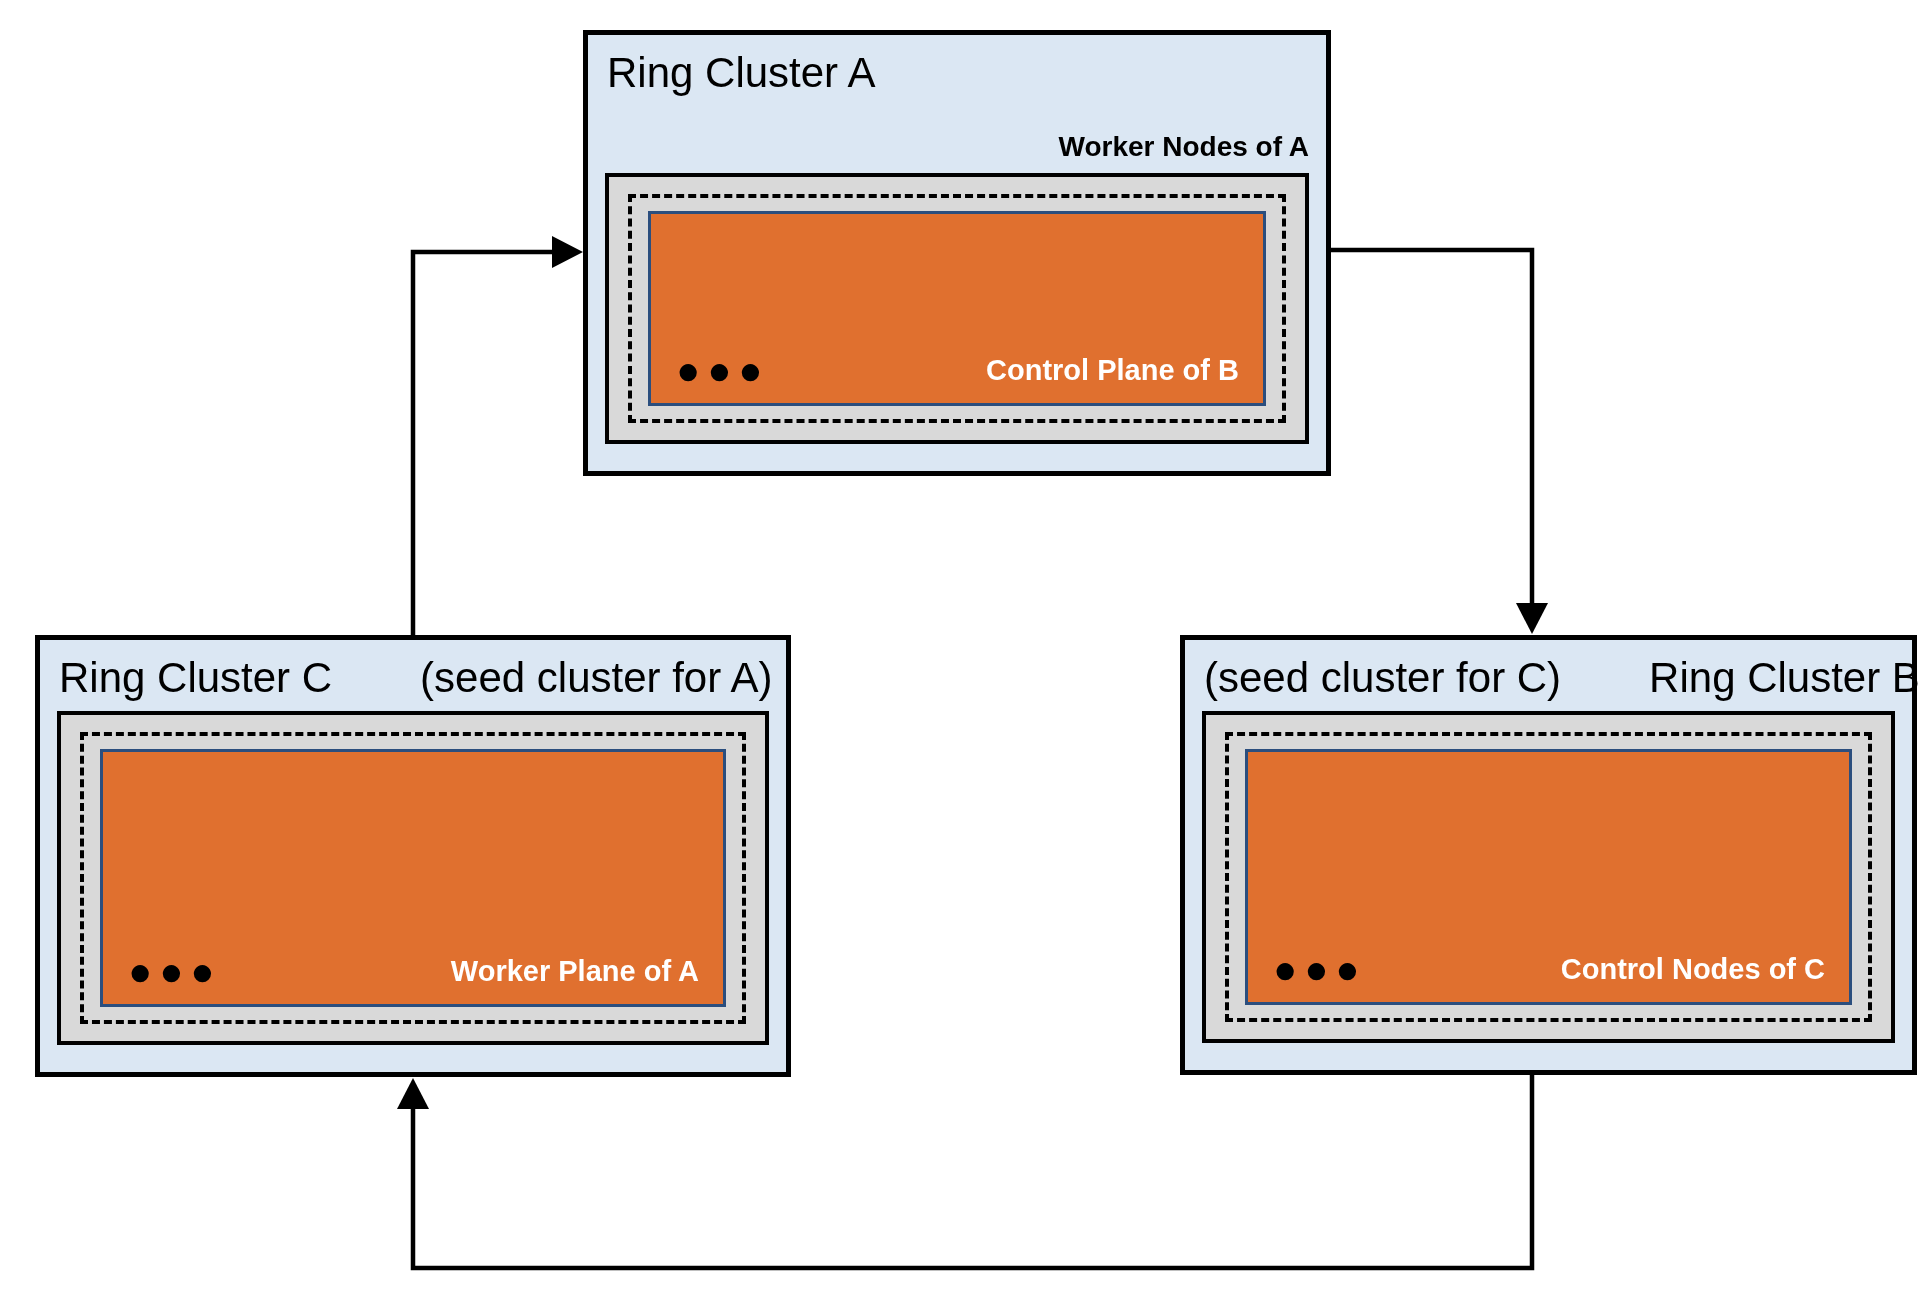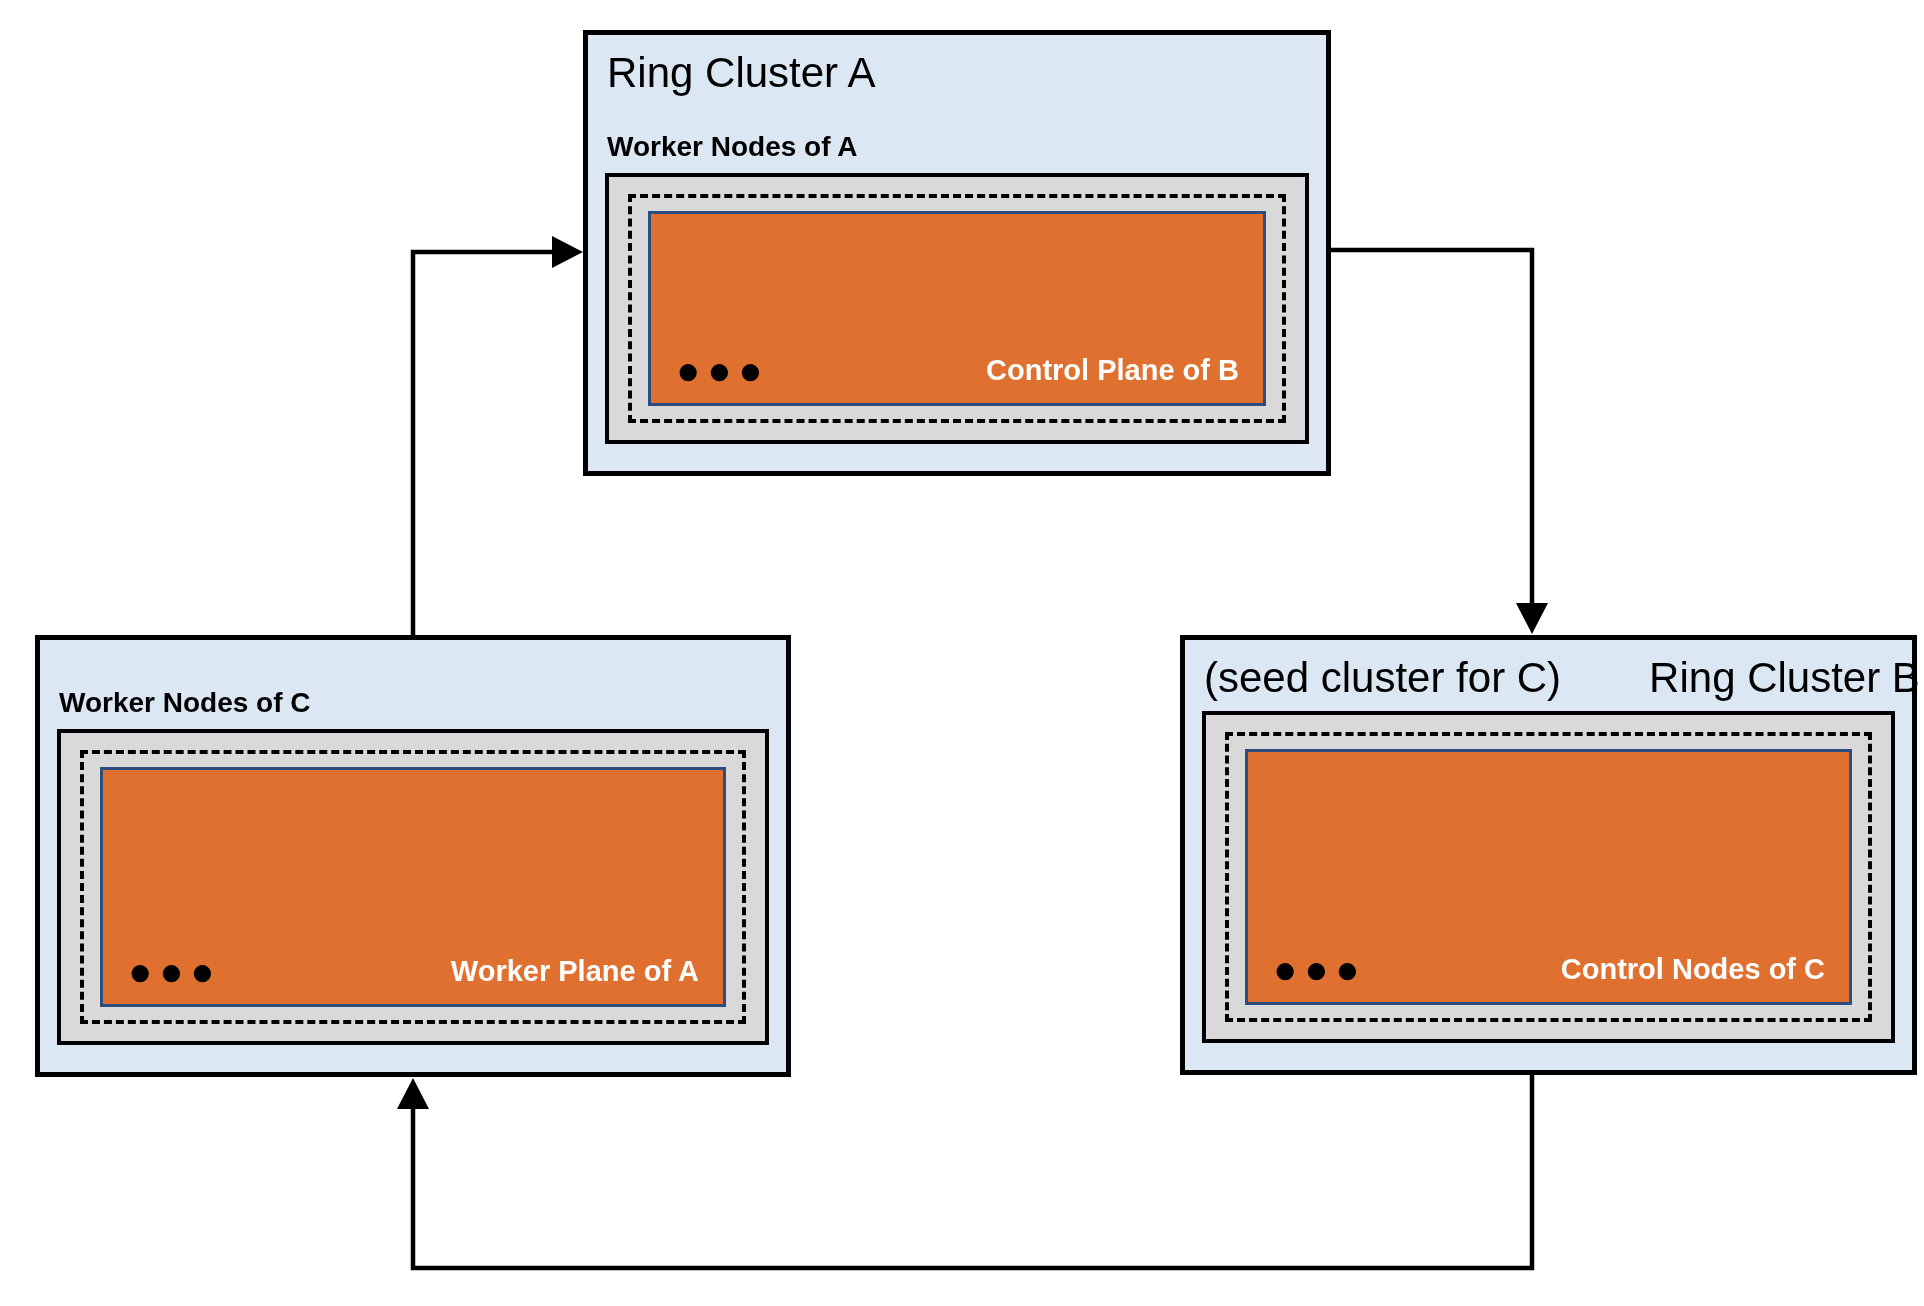--- a/index.html
+++ b/index.html
@@ -20,21 +20,21 @@
   }
   .cluster {
     position: absolute;
     box-sizing: border-box;
     background: #dbe7f3;
     border: 5px solid #000;
     display: flex;
     flex-direction: column;
     padding: 12px 17px 27px 17px;
   }
-  .cluster-a { left: 583px; top: 30px;  width: 748px; height: 446px; }
+  .cluster-a { left: 583px; top: 30px;  width: 748px; height: 446px; text-align: right; }
   .cluster-c { left: 35px;  top: 635px; width: 756px; height: 442px; }
   .cluster-b { left: 1180px;top: 635px; width: 737px; height: 440px; }
   .title-row {
     display: flex;
     align-items: baseline;
     gap: 88px;
     font-size: 42px;
     line-height: 1.12;
     margin-top: 2px;
     padding-left: 2px;
@@ -102,21 +102,24 @@
       <div class="pod-dashed">
         <div class="control-plane">
           <span class="ellipsis">●●●</span>
           <span class="cp-label">Control Plane of B</span>
         </div>
       </div>
     </div>
   </div>
 
   <div class="cluster cluster-c">
-    <div class="worker-label">Worker Nodes of C</div>
+    <div class="title-row">
+      <span>Ring Cluster C</span>
+      <span>(seed cluster for A)</span>
+    </div>
     <div class="worker-box">
       <div class="pod-dashed">
         <div class="control-plane">
           <span class="ellipsis">●●●</span>
           <span class="cp-label">Worker Plane of A</span>
         </div>
       </div>
     </div>
   </div>
 

